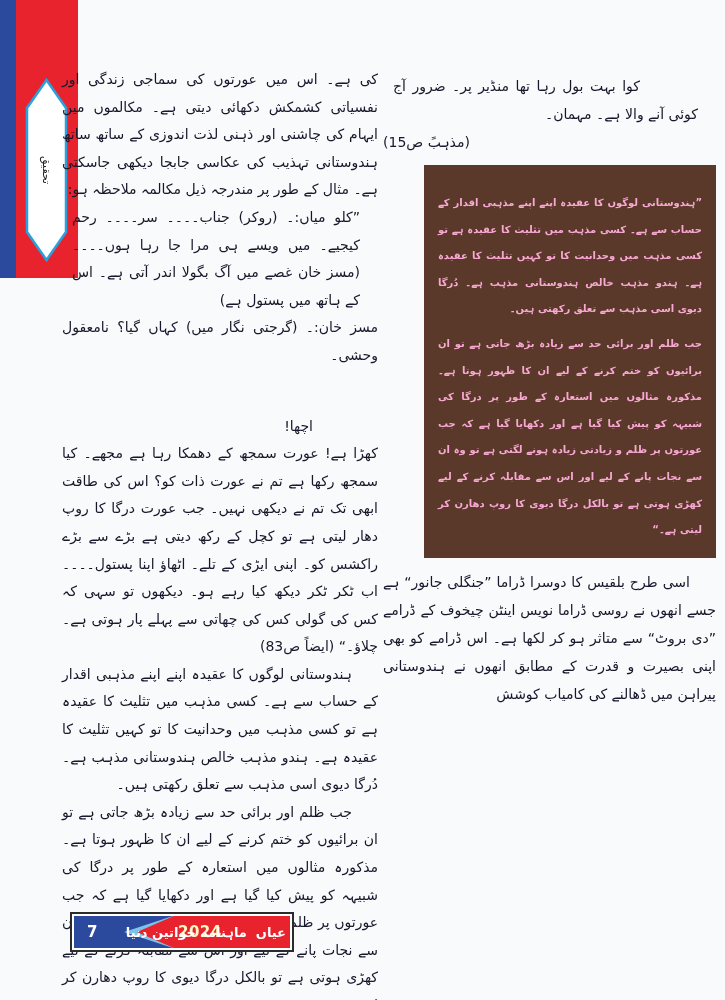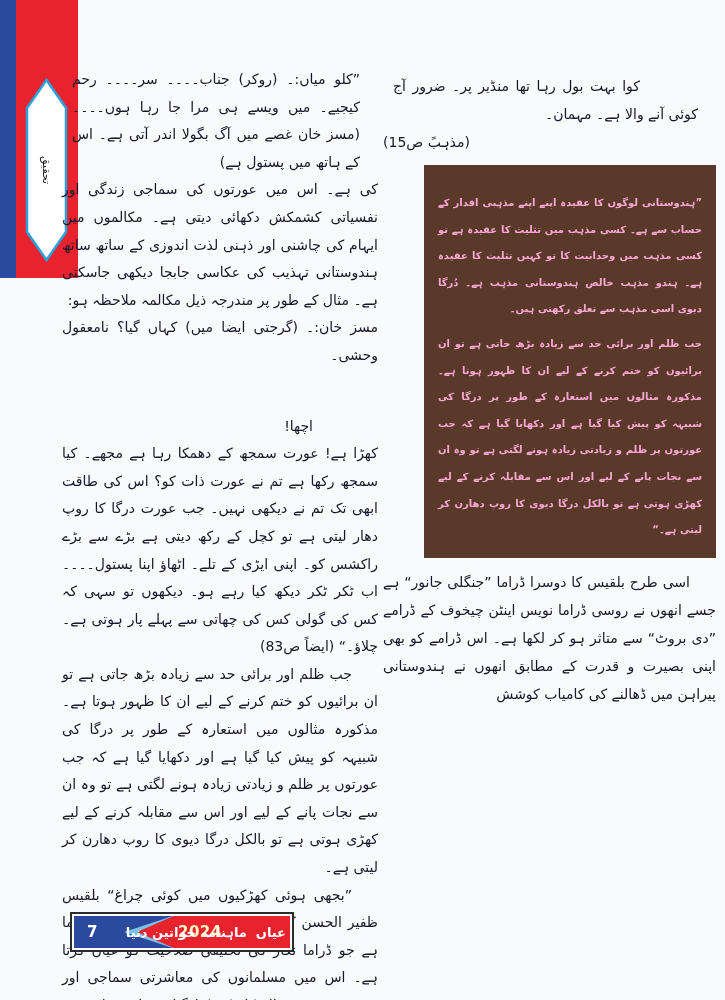--- a/index.html
+++ b/index.html
@@ -65,25 +65,26 @@
   <div class="stripe-blue"></div>
   <div class="stripe-red"></div>
   <div class="badge">
     <svg width="43" height="184" viewBox="0 0 43 184">
       <polygon points="21.5,2 41,30 41,154 21.5,182 2,154 2,30" fill="#ffffff" stroke="#2aa0dc" stroke-width="2.5"></polygon>
     </svg>
     <div class="badge-label">تحقیق</div>
   </div>
 
   <div class="col" id="col-left">
+    <p class="para">کی ہے۔ اس میں عورتوں کی سماجی زندگی اور نفسیاتی کشمکش دکھائی دیتی ہے۔ مکالموں میں ایہام کی چاشنی اور ذہنی لذت اندوزی کے ساتھ ساتھ ہندوستانی تہذیب کی عکاسی جابجا دیکھی جاسکتی ہے۔ مثال کے طور پر مندرجہ ذیل مکالمہ ملاحظہ ہو:</p>
     <p class="para dialogue">”کلو میاں:۔ (روکر) جناب۔۔۔۔ سر۔۔۔۔ رحم کیجیے۔ میں ویسے ہی مرا جا رہا ہوں۔۔۔۔ (مسز خان غصے میں آگ بگولا اندر آتی ہے۔ اس کے ہاتھ میں پستول ہے)</p>
-    <p class="para">کی ہے۔ اس میں عورتوں کی سماجی زندگی اور نفسیاتی کشمکش دکھائی دیتی ہے۔ مکالموں میں ایہام کی چاشنی اور ذہنی لذت اندوزی کے ساتھ ساتھ ہندوستانی تہذیب کی عکاسی جابجا دیکھی جاسکتی ہے۔ مثال کے طور پر مندرجہ ذیل مکالمہ ملاحظہ ہو:</p>
-    <p class="para">مسز خان:۔ (گرجتی ایضا میں) کہاں گیا؟ نامعقول وحشی۔</p>
+    <p class="para">مسز خان:۔ (گرجتی نگار میں) کہاں گیا؟ نامعقول وحشی۔</p>
     <p class="para short-line">اچھا!</p>
     <p class="para">کھڑا ہے! عورت سمجھ کے دھمکا رہا ہے مجھے۔ کیا سمجھ رکھا ہے تم نے عورت ذات کو؟ اس کی طاقت ابھی تک تم نے دیکھی نہیں۔ جب عورت درگا کا روپ دھار لیتی ہے تو کچل کے رکھ دیتی ہے بڑے سے بڑے راکشس کو۔ اپنی ایڑی کے تلے۔ اٹھاؤ اپنا پستول۔۔۔۔ اب ٹکر ٹکر دیکھ کیا رہے ہو۔ دیکھوں تو سہی کہ کس کی گولی کس کی چھاتی سے پہلے پار ہوتی ہے۔ چلاؤ۔“ (ایضاً ص83)</p>
+    <p class="para indent">ہندوستانی لوگوں کا عقیدہ اپنے اپنے مذہبی اقدار کے حساب سے ہے۔ کسی مذہب میں تثلیث کا عقیدہ ہے تو کسی مذہب میں وحدانیت کا تو کہیں تثلیث کا عقیدہ ہے۔ ہندو مذہب خالص ہندوستانی مذہب ہے۔ دُرگا دیوی اسی مذہب سے تعلق رکھتی ہیں۔</p>
     <p class="para indent">جب ظلم اور برائی حد سے زیادہ بڑھ جاتی ہے تو ان برائیوں کو ختم کرنے کے لیے ان کا ظہور ہوتا ہے۔ مذکورہ مثالوں میں استعارہ کے طور پر درگا کی شبیہہ کو پیش کیا گیا ہے اور دکھایا گیا ہے کہ جب عورتوں پر ظلم و زیادتی زیادہ ہونے لگتی ہے تو وہ ان سے نجات پانے کے لیے اور اس سے مقابلہ کرنے کے لیے کھڑی ہوتی ہے تو بالکل درگا دیوی کا روپ دھارن کر لیتی ہے۔</p>
     <p class="para indent">”بجھی ہوئی کھڑکیوں میں کوئی چراغ“ بلقیس ظفیر الحسن کا ایک نہایت ہی اہم اور کامیاب ڈراما ہے جو ڈراما نگار کی تخلیقی صلاحیت کو عیاں کرتا ہے۔ اس میں مسلمانوں کی معاشرتی سماجی اور تہذیبی صورت حال کا ذکر کیا گیا ہے اور ساتھ ہی قومی یکجہتی کا درس بھی</p>
   </div>
 
   <div class="col" id="col-right">
     <p class="para dialogue deep-indent">کوا بہت بول رہا تھا منڈیر پر۔ ضرور آج کوئی آنے والا ہے۔ مہمان۔</p>
     <p class="para citation">(مذہبً ص15)</p>
 
     <div class="quote-box">
       <p>”ہندوستانی لوگوں کا عقیدہ اپنے اپنے مذہبی اقدار کے حساب سے ہے۔ کسی مذہب میں تثلیث کا عقیدہ ہے تو کسی مذہب میں وحدانیت کا تو کہیں تثلیث کا عقیدہ ہے۔ ہندو مذہب خالص ہندوستانی مذہب ہے۔ دُرگا دیوی اسی مذہب سے تعلق رکھتی ہیں۔</p>

